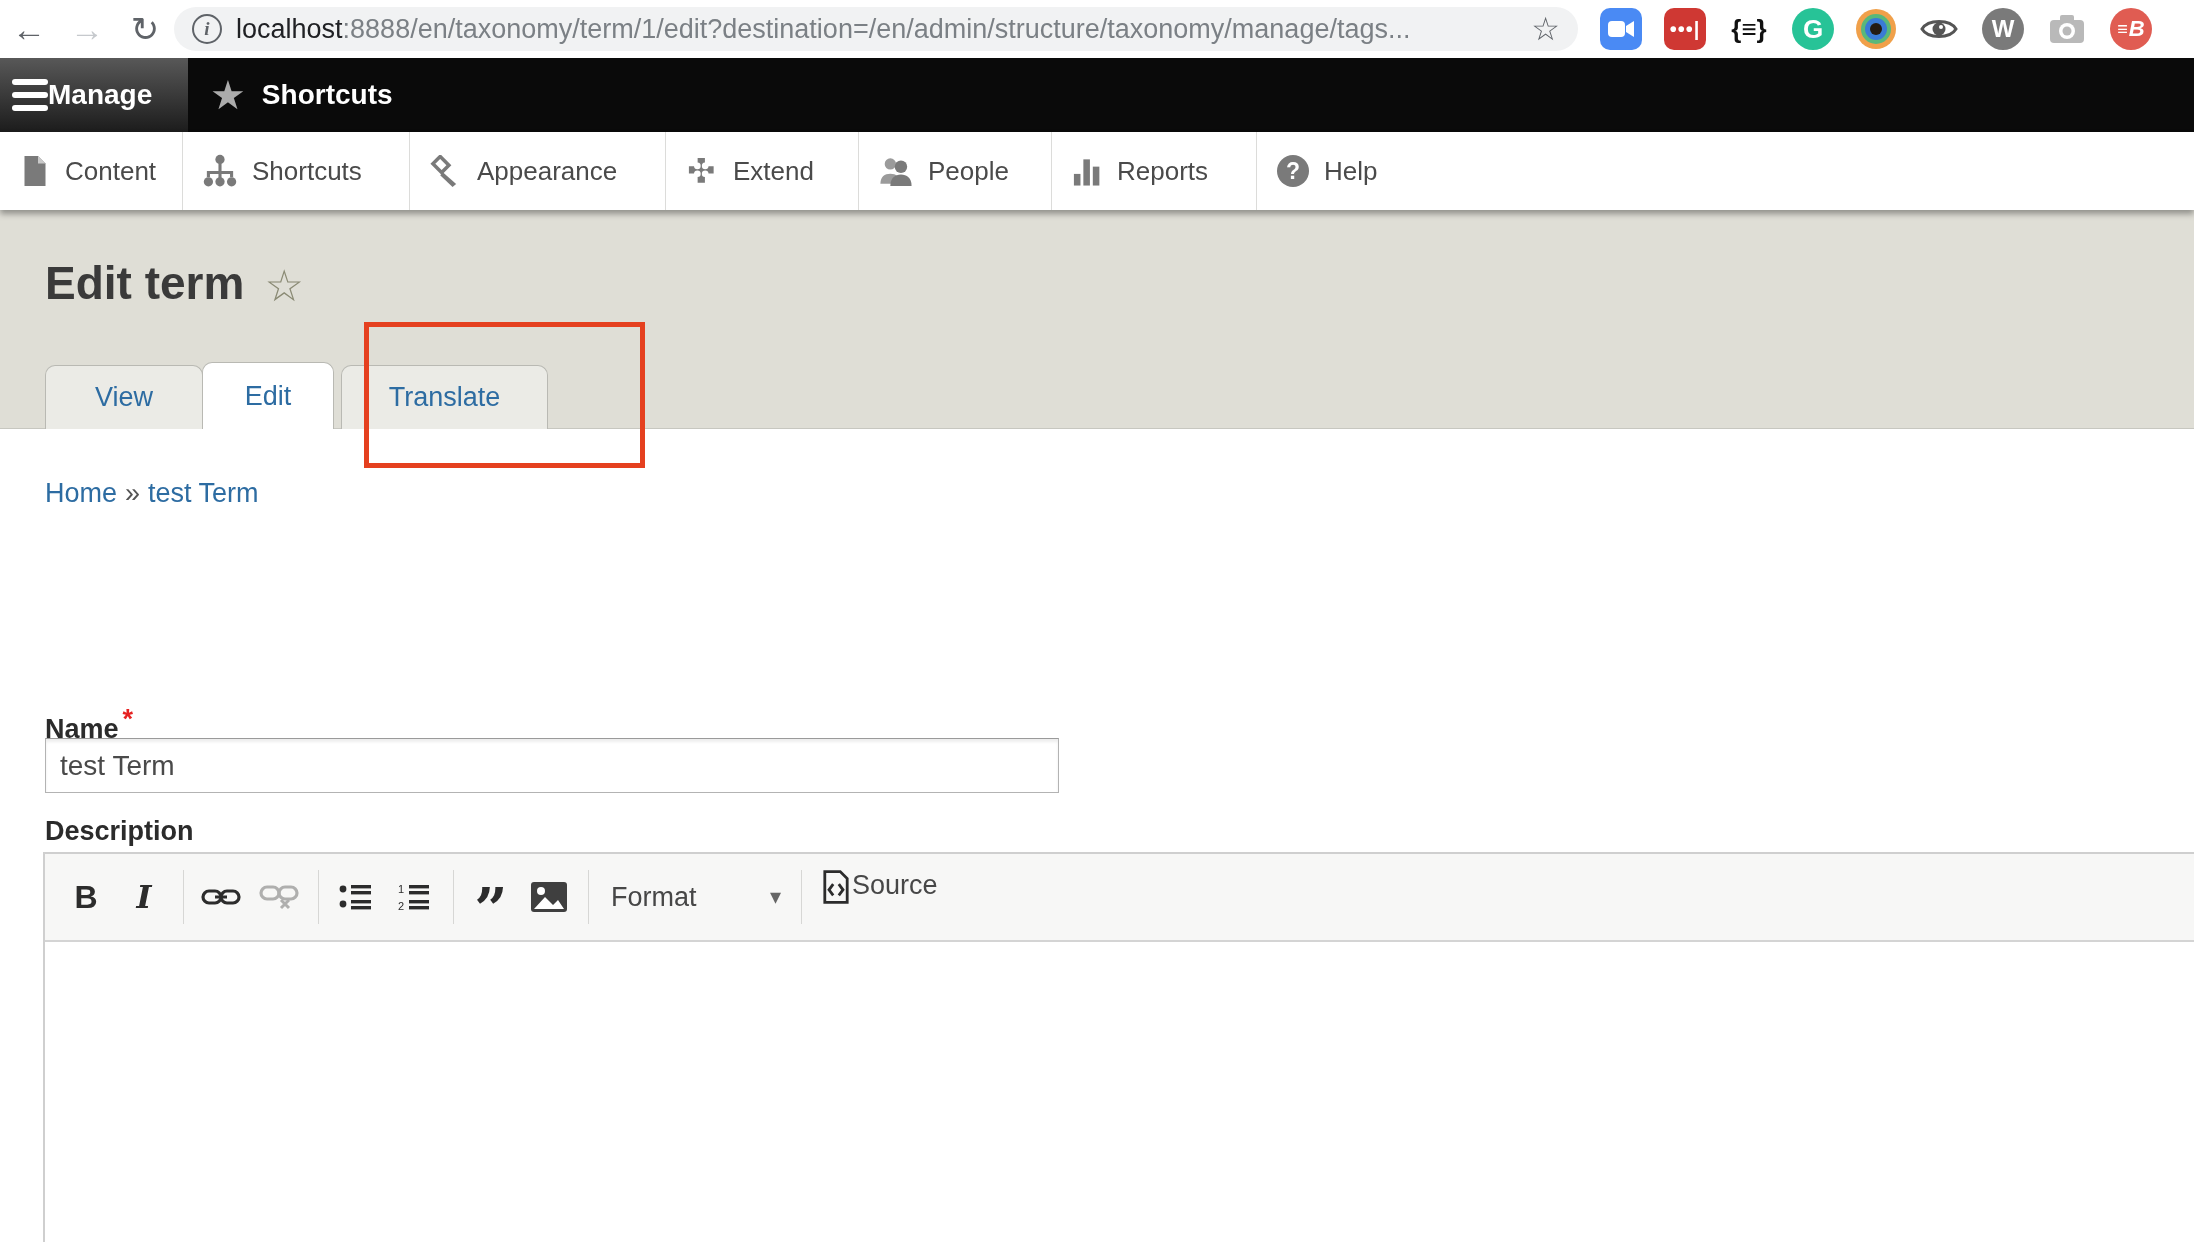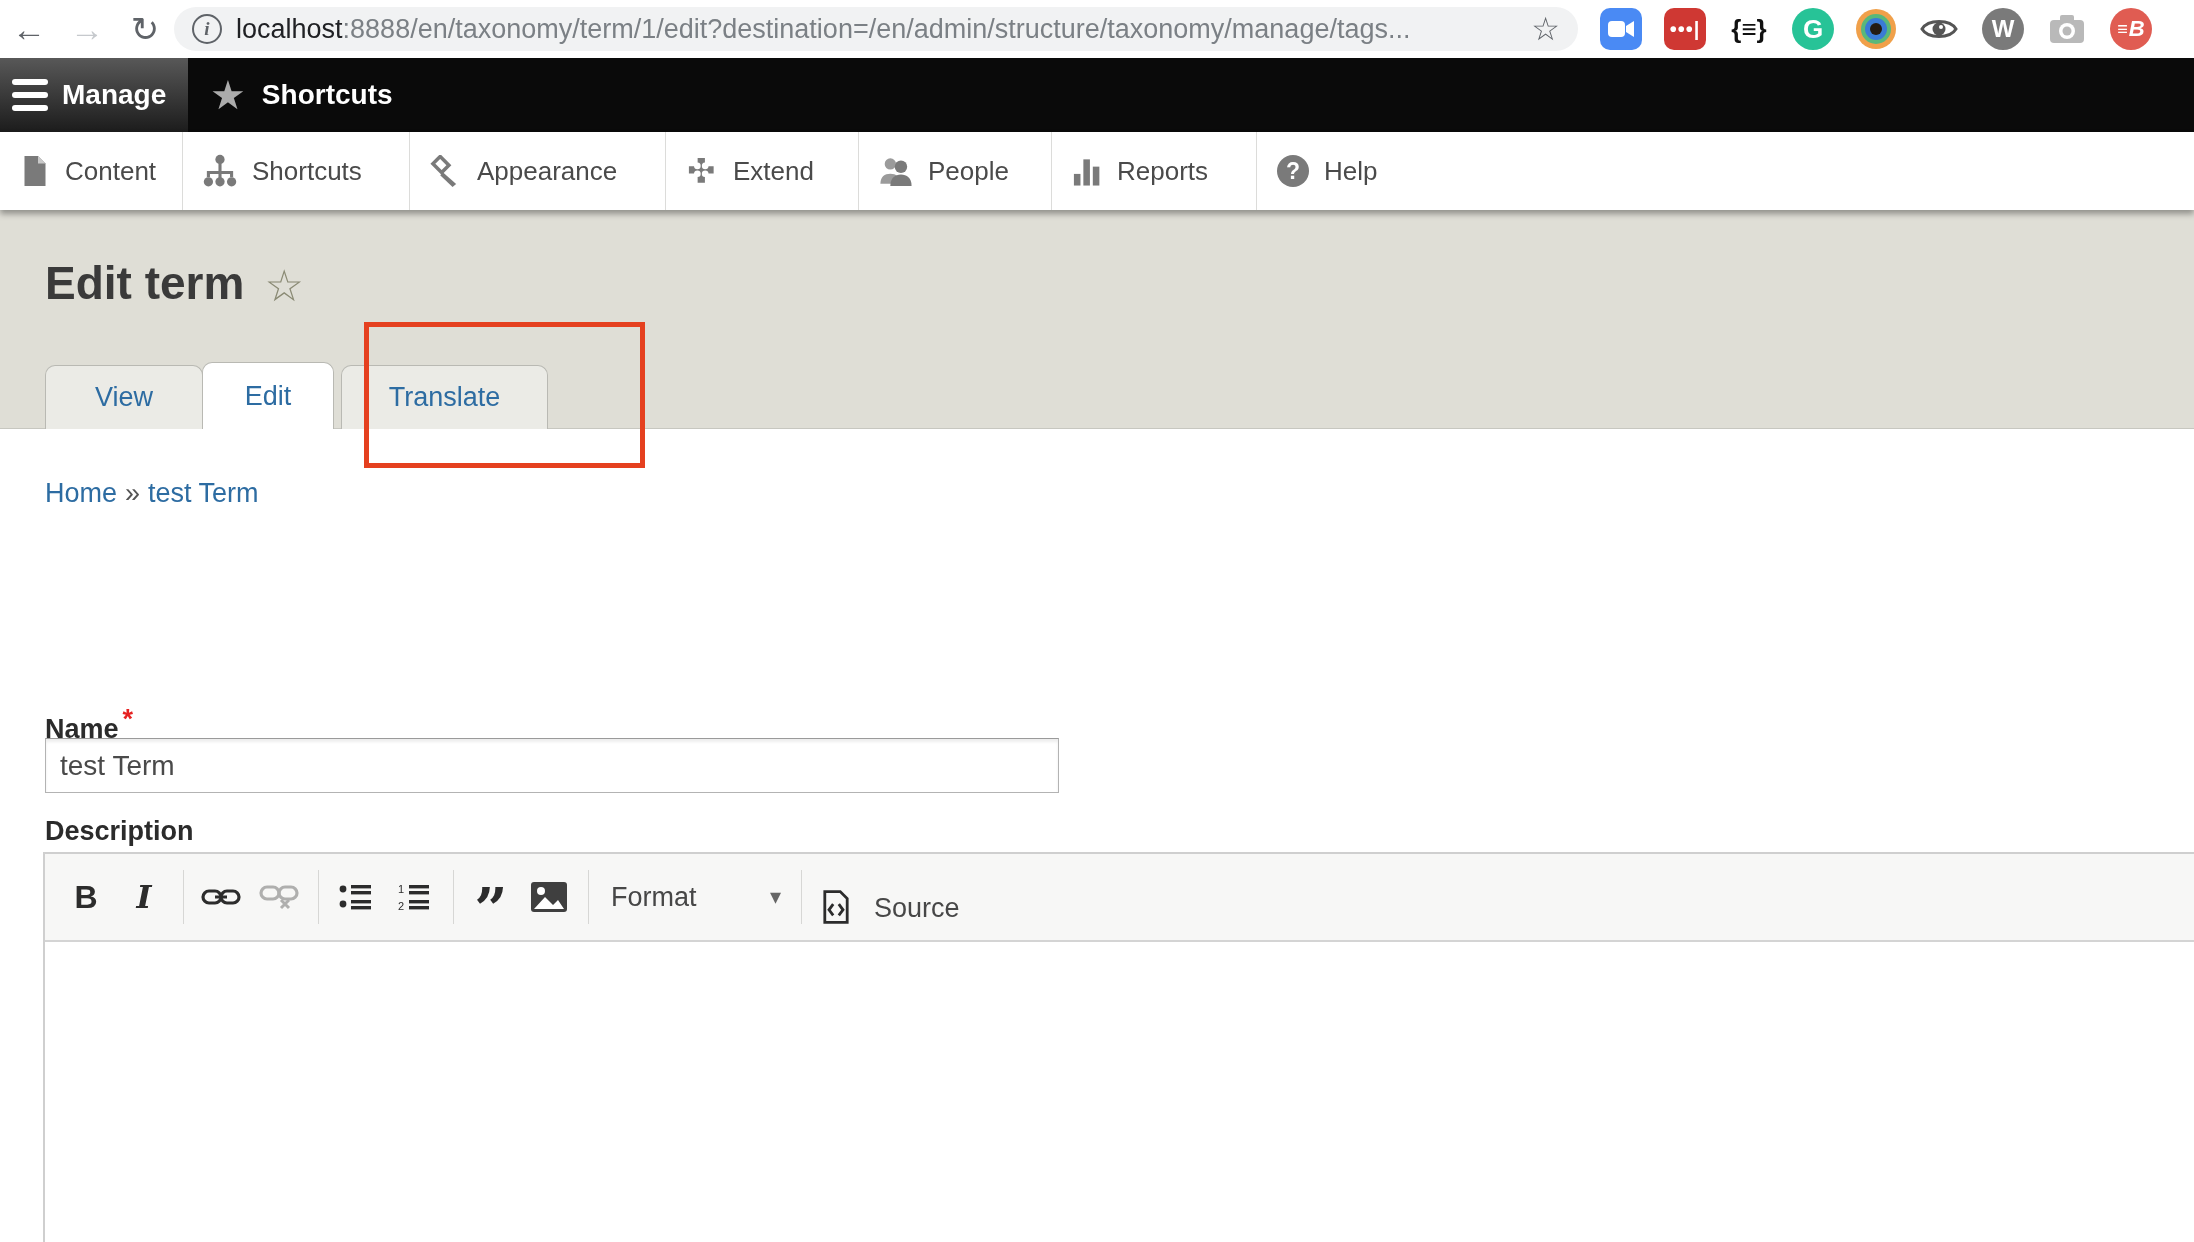--- a/index.html
+++ b/index.html
@@ -24,21 +24,21 @@
   .ext.cir-gray  { background:#7a7a7a; border-radius:50%; color:#fff; font-size:24px; }
   .ext.cir-red   { background:#e05c52; border-radius:50%; color:#fff; font-size:22px; font-style:italic; }
   .ext.cir-red .speed { font-style:normal; font-size:18px; margin-right:1px; }
   .color-eye { width:40px; height:40px; border-radius:50%; background:#f0a04a; display:flex; align-items:center; justify-content:center; }
   .color-eye .ring { width:30px; height:30px; border-radius:50%; background:#59b87a; display:flex; align-items:center; justify-content:center; }
   .color-eye .iris { width:22px; height:22px; border-radius:50%; background:#3a7bd5; display:flex; align-items:center; justify-content:center; }
   .color-eye .pupil { width:12px; height:12px; border-radius:50%; background:#241a12; }
 
   
   .dtoolbar { position:absolute; left:0; top:58px; width:2194px; height:74px; background:#0a0a0a; display:flex; align-items:stretch; color:#fff; }
-  .manage-block { width:188px; background:linear-gradient(#585858, #1c1c1c); display:flex; align-items:center; padding-left:12px; gap:14px; }
+  .manage-block { width:188px; background:linear-gradient(#585858, #1c1c1c); display:flex; align-items:center; padding-left:12px; }
   .hamburger { width:36px; display:flex; flex-direction:column; gap:7px; }
   .hamburger span { display:block; height:6px; background:#fff; border-radius:3px; }
   .dt-label { font-size:28px; font-weight:bold; color:#fff; }
   .dt-item { display:flex; align-items:center; gap:16px; padding:0 22px; }
   .shortcut-star { color:#ababab; font-size:40px; line-height:1; }
   .person-icon { width:38px; height:40px; position:relative; }
   .person-icon .head { position:absolute; left:8px; top:0; width:22px; height:22px; border-radius:50%; background:#b9b9b9; }
   .person-icon .body { position:absolute; left:0; bottom:0; width:38px; height:18px; border-radius:19px 19px 4px 4px; background:#b9b9b9; }
 
   
@@ -75,21 +75,21 @@
   .ck-body { flex:1; background:#fff; }
   .ck-btn { width:50px; height:52px; display:flex; align-items:center; justify-content:center; border-radius:4px; margin-right:8px; }
   .ck-btn.disabled { opacity:0.35; }
   .ck-b { font-size:32px; font-weight:bold; color:#2c2c2c; }
   .ck-i { font-size:32px; font-weight:bold; font-style:italic; font-family:"DejaVu Serif", serif; color:#2c2c2c; }
   .ck-quote { font-size:58px; font-weight:bold; font-family:"DejaVu Serif", serif; color:#2c2c2c; line-height:0.4; padding-top:26px; }
   .ck-sep { width:1px; height:54px; background:#d7d7d5; margin:0 12px 0 6px; }
   .ck-combo { display:flex; align-items:center; width:190px; height:54px; padding:0 10px; margin-right:4px; }
   .ck-combo-label { font-size:27px; color:#474747; flex:1; }
   .ck-combo-arrow { font-size:22px; color:#666; }
-  .ck-source { display:flex; align-items:flex-end; gap:24px; height:54px; padding:0 8px; }
+  .ck-source { display:flex; align-items:flex-start; gap:2px; height:54px; padding:0 8px; }
   .ck-source-label { font-size:27px; color:#474747; }
 </style>
 </head>
 <body>
 
 <div class="chrome">
   <div class="nav-glyph">←</div>
   <div class="nav-glyph disabled">→</div>
   <div class="nav-glyph">↻</div>
   <div class="url-pill">

